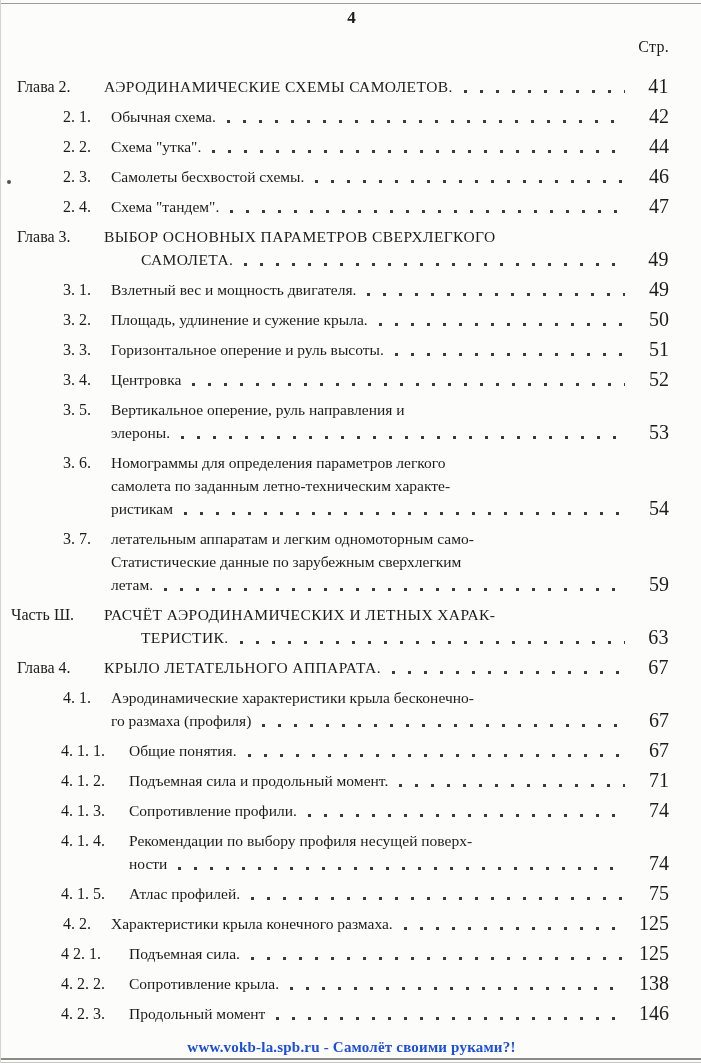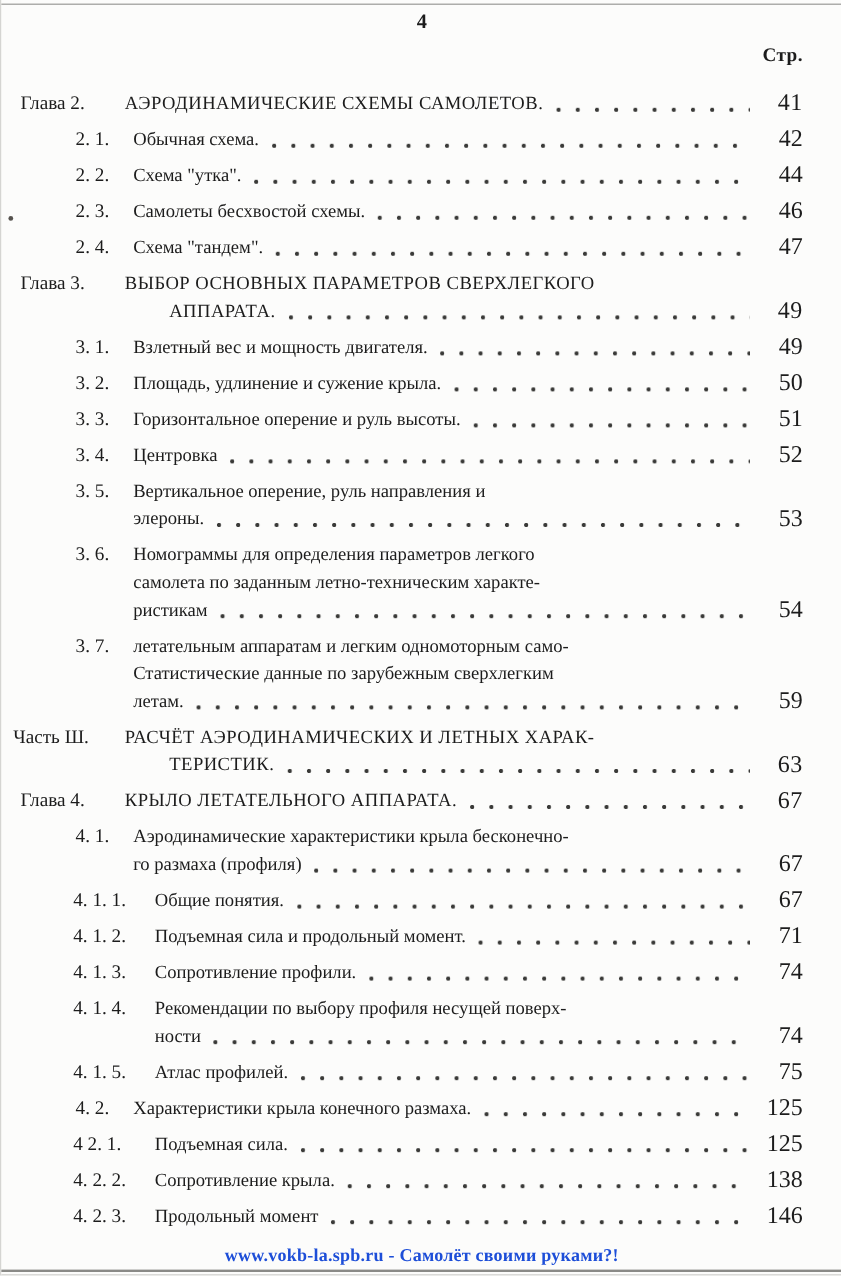--- a/index.html
+++ b/index.html
@@ -13,21 +13,21 @@
     overflow:hidden;
     border-left:1px solid #d5d5d2;
     border-right:1px solid #cfcfcc;
   }
   .top-rule { position:absolute; top:3px; left:0; width:100%; height:1px; background:#9a9a97; }
   .bottom-rule { position:absolute; bottom:3px; left:0; width:100%; height:2px; background:#8a8a87; }
   .bottom-rule2 { position:absolute; bottom:0; left:0; width:100%; height:1px; background:#c4c4c1; }
   .ink-speck { position:absolute; left:6px; top:180px; width:4px; height:4px; border-radius:50%; background:#55524e; }
 
   .folio { position:absolute; top:8px; left:0; width:100%; text-align:center; font-size:17px; font-weight:700; }
-  .col-head { position:absolute; top:38px; right:33px; font-size:16px; font-weight:700; letter-spacing:0.3px; }
+  .col-head { position:absolute; top:38px; right:33px; font-size:16px; font-weight:400; letter-spacing:0.3px; }
 
   .toc { position:absolute; top:75px; left:0; right:0; padding-right:33px; }
 
   .row { position:relative; margin-bottom:7px; }
   .row.ch { padding-left:103px; }
   .row.l1 { padding-left:110px; }
   .row.l2 { padding-left:128px; }
   .num { position:absolute; top:0; line-height:23px; white-space:nowrap; }
   .ch .num { left:16px; }
   .ch.part .num { left:10px; }
@@ -110,21 +110,21 @@
         <span class="txt">Схема "тандем".</span>
         <span class="leader"></span>
         <span class="pg">47</span>
       </div>
     </div>
 
     <div class="row ch">
       <span class="num">Глава 3.</span>
       <div class="lline">ВЫБОР ОСНОВНЫХ ПАРАМЕТРОВ СВЕРХЛЕГКОГО</div>
       <div class="lline flexline cont">
-        <span class="txt">АППАРАТА.</span>
+        <span class="txt">САМОЛЕТА.</span>
         <span class="leader"></span>
         <span class="pg">49</span>
       </div>
     </div>
 
     <div class="row l1">
       <span class="num">3. 1.</span>
       <div class="lline flexline">
         <span class="txt">Взлетный вес и мощность двигателя.</span>
         <span class="leader"></span>

